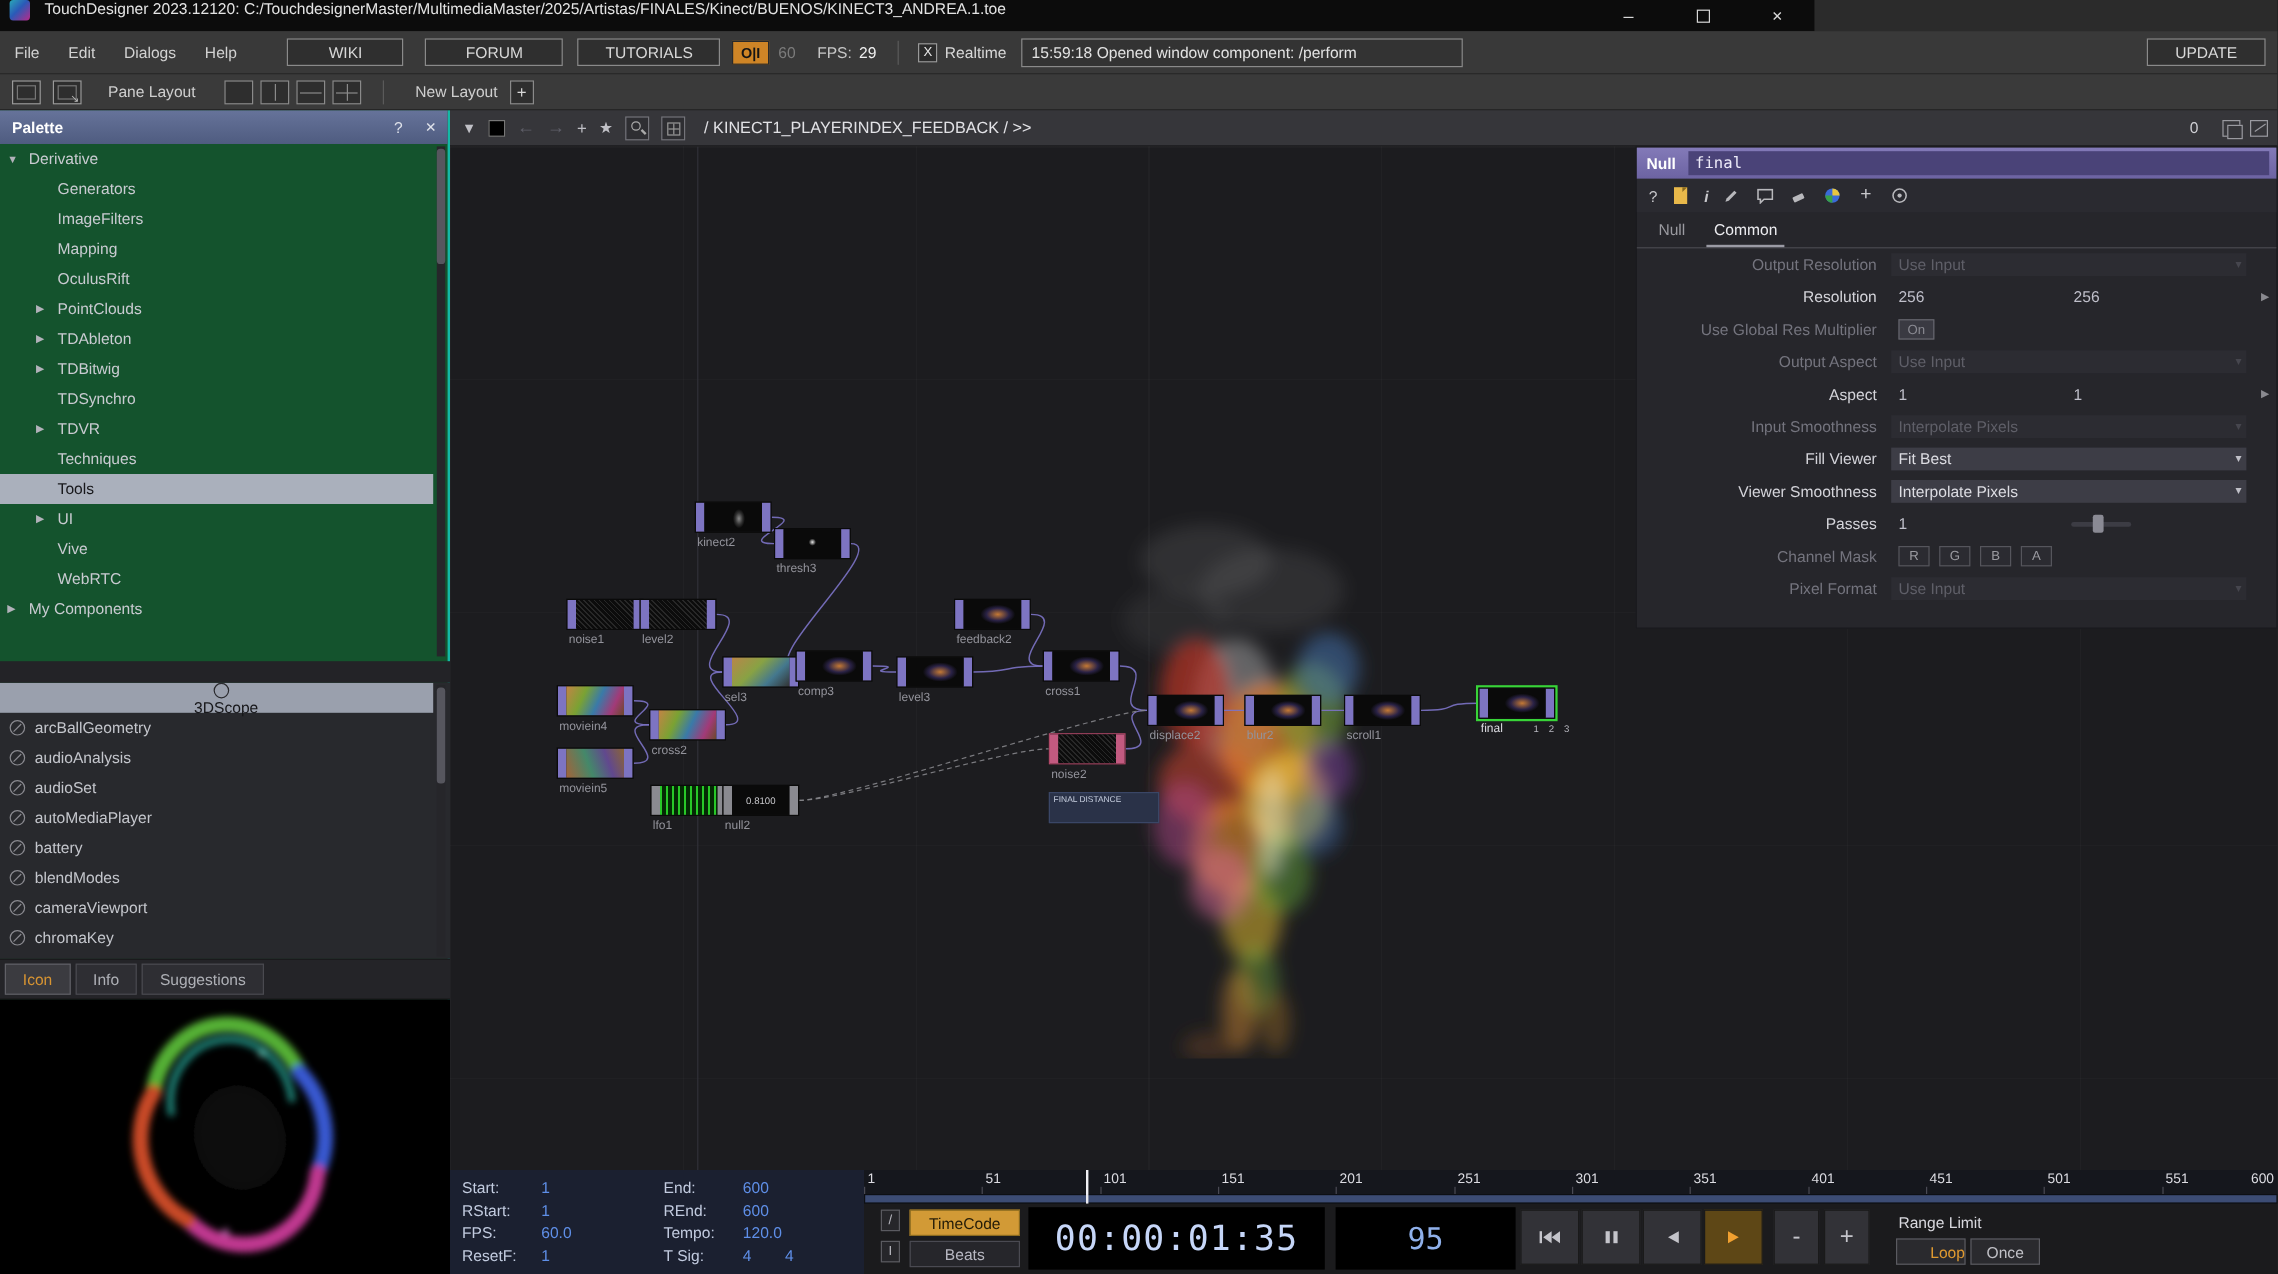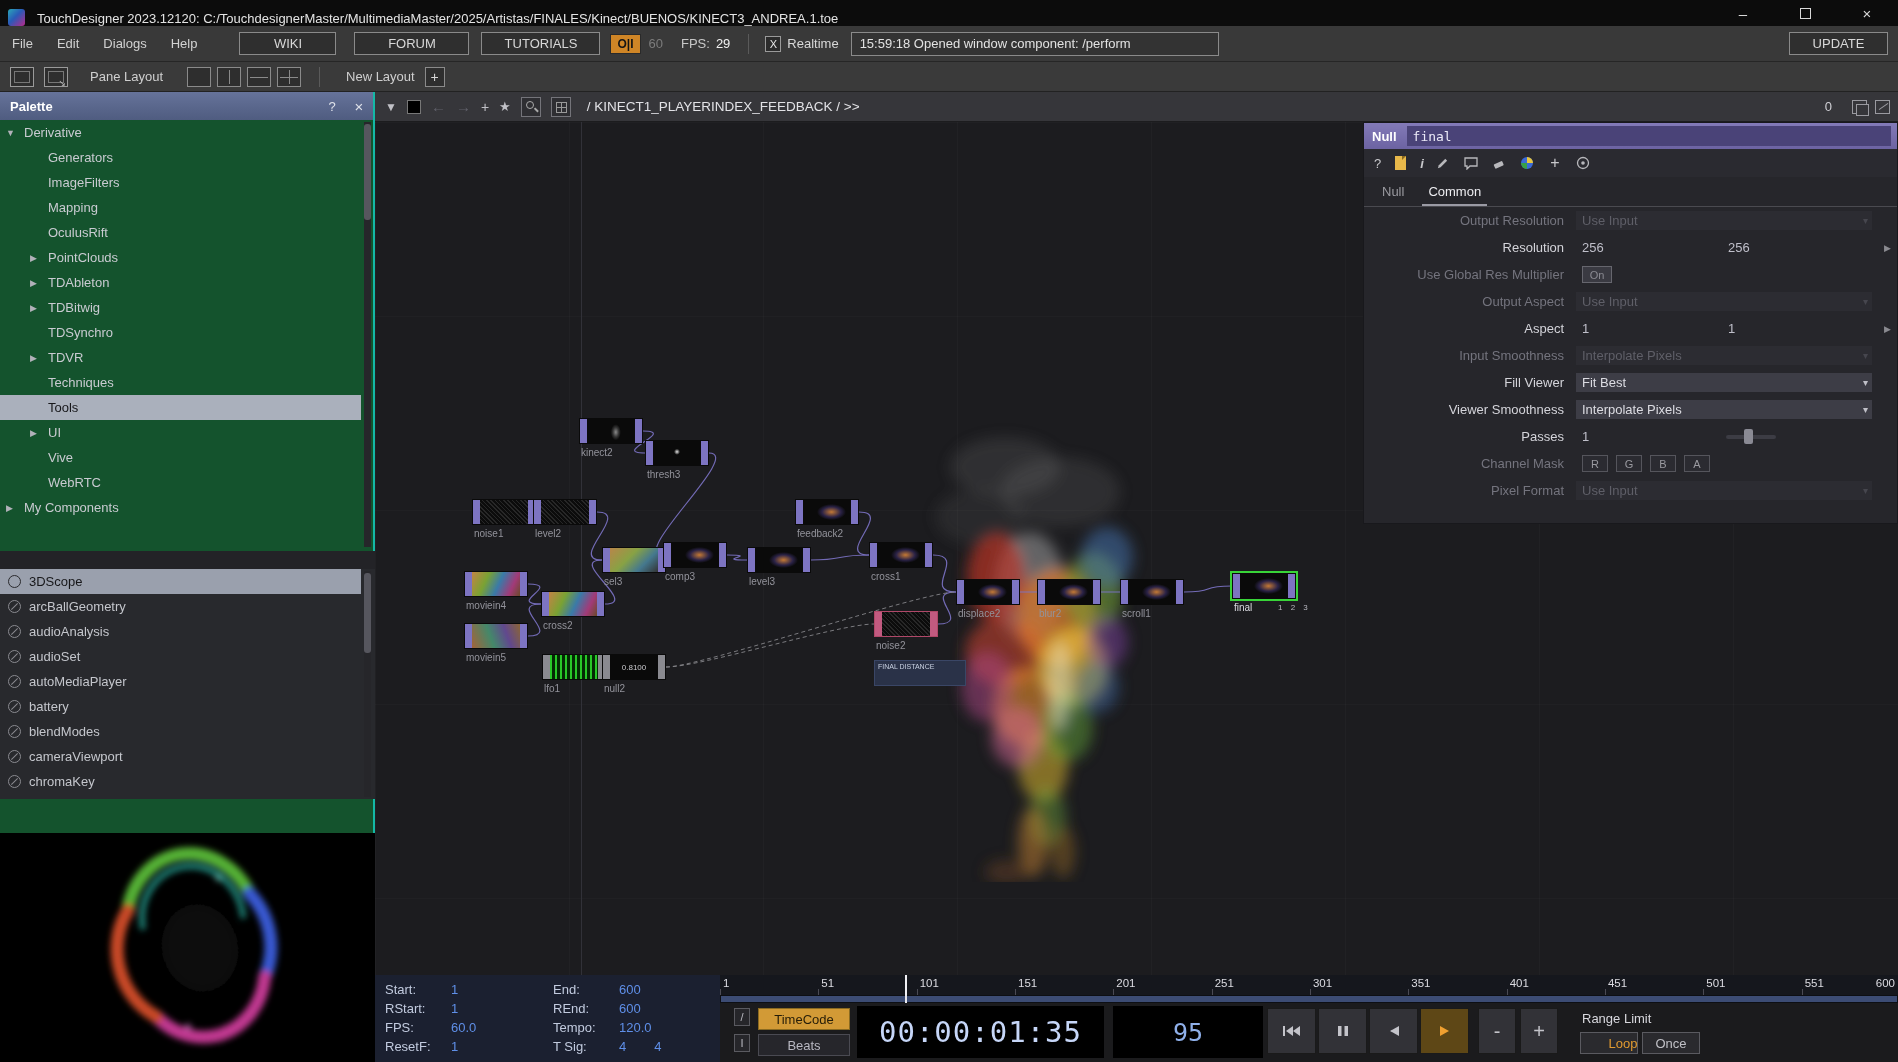--- a/index.html
+++ b/index.html
@@ -1,22 +1,22 @@
 <!DOCTYPE html>
 <html><head>
 <meta charset="utf-8">
 <style>
   * { margin:0; padding:0; box-sizing:border-box; }
   html,body { width:1898px; height:1062px; overflow:hidden; background:#222;
     font-family:"Liberation Sans","DejaVu Sans",sans-serif; font-size:13px; color:#ccc; }
   #app { position:relative; width:1898px; height:1062px; background:#2b2b2b; }
 
   
-  .titlebar { position:absolute; left:0; top:0; width:1898px; height:26px; background:#0c0c0c;
-    display:flex; align-items:flex-end; }
+  .titlebar { position:absolute; left:0; top:0; width:1512px; height:26px; background:#0c0c0c;
+    display:flex; align-items:flex-start; }
   .app-icon { width:17px; height:17px; margin-left:8px; border-radius:3px;
     background:linear-gradient(135deg,#2aa8b8 0%,#2a5ab8 45%,#b82a8a 100%); }
   .title-text { margin-left:12px; color:#e4e4e4; font-size:13px; white-space:nowrap; }
   .win-btns { margin-left:auto; display:flex; height:100%; }
   .win-btn { width:62px; height:100%; display:flex; align-items:center; justify-content:center;
     color:#d8d8d8; font-size:15px; }
   .maxbox { width:11px; height:11px; border:1px solid #d8d8d8; display:inline-block; }
 
   
   .menubar { position:absolute; left:0; top:26px; width:1898px; height:36px; background:#393939;
@@ -68,21 +68,21 @@
   .pal-close { color:#dfe2ea; width:28px; text-align:center; font-size:15px; }
   .pal-tree { position:absolute; left:0; top:28px; width:375px; height:431px; overflow:hidden; }
   .tree-row { height:25px; display:flex; align-items:center; width:calc(100% - 14px); color:#c9cbd1; }
   .tree-row.selected { background:#aab0bc; color:#17171a; }
   .tree-arrow { display:inline-block; width:16px; font-size:9px; color:#b2b2ba; }
   .tree-row.selected .tree-arrow { color:#2a2a2e; }
   .tree-label { margin-left:2px; white-space:nowrap; }
   .pal-divider { position:absolute; left:0; top:459px; width:375px; height:18px; background:#232327; }
   .pal-list { position:absolute; left:0; top:477px; width:375px; height:230px; background:#28292d; overflow:hidden; }
   .list-row { height:25px; display:flex; align-items:center; width:calc(100% - 14px); color:#c4c6cc; padding-left:8px; }
-  .list-row.selected { background:#9aa0ad; color:#17171a; }
+  .list-row.selected { background:#9aa0ad; color:#17171a;flex-direction:column; }
   .comp-icon { width:13px; height:13px; border:1px solid #8a8a90; border-radius:50%; position:relative;
     flex:0 0 13px; }
   .comp-icon:after { content:""; position:absolute; left:1px; top:5px; width:9px; height:1px; background:#8a8a90;
     transform:rotate(-45deg); }
   .list-row.selected .comp-icon, .list-row.selected .comp-icon:after { border-color:#2a2a2e; background-color:transparent; }
   .list-label { margin-left:8px; }
   .scrollbar { position:absolute; width:7px; background:#26262a; right:2px; }
   .sb-tree { top:30px; height:425px; }
   .sb-list { top:479px; height:226px; }
   .sb-handle { position:absolute; left:0; width:7px; background:#56565e; border-radius:3px; }
@@ -397,20 +397,25 @@
           <span class="list-label">cameraViewport</span>
         </div>
         <div class="list-row">
           <span class="comp-icon"></span>
           <span class="list-label">chromaKey</span>
         </div>
       </div>
     <div class="scrollbar sb-list">
       <div class="sb-handle" style="top:2px;height:80px;"></div>
     </div>
+    <div class="pal-tabs">
+        <div class="ptab active">Icon</div>
+        <div class="ptab">Info</div>
+        <div class="ptab">Suggestions</div>
+      </div>
     <div class="pal-preview">
       <svg width="375" height="229" viewBox="0 0 375 229">
         <defs>
             <filter id="pblur" x="-40%" y="-40%" width="180%" height="180%">
               <feGaussianBlur stdDeviation="3"></feGaussianBlur>
             </filter>
           </defs>
         <g filter="url(#pblur)" transform="rotate(-15 200 115)" stroke-linecap="round" fill="none">
           <path d="M 140,60 A 65,72 0 0 1 262,75" stroke="#55b035" stroke-width="13"></path>
           <path d="M 262,75 A 65,72 0 0 1 255,160" stroke="#3858d0" stroke-width="13"></path>

